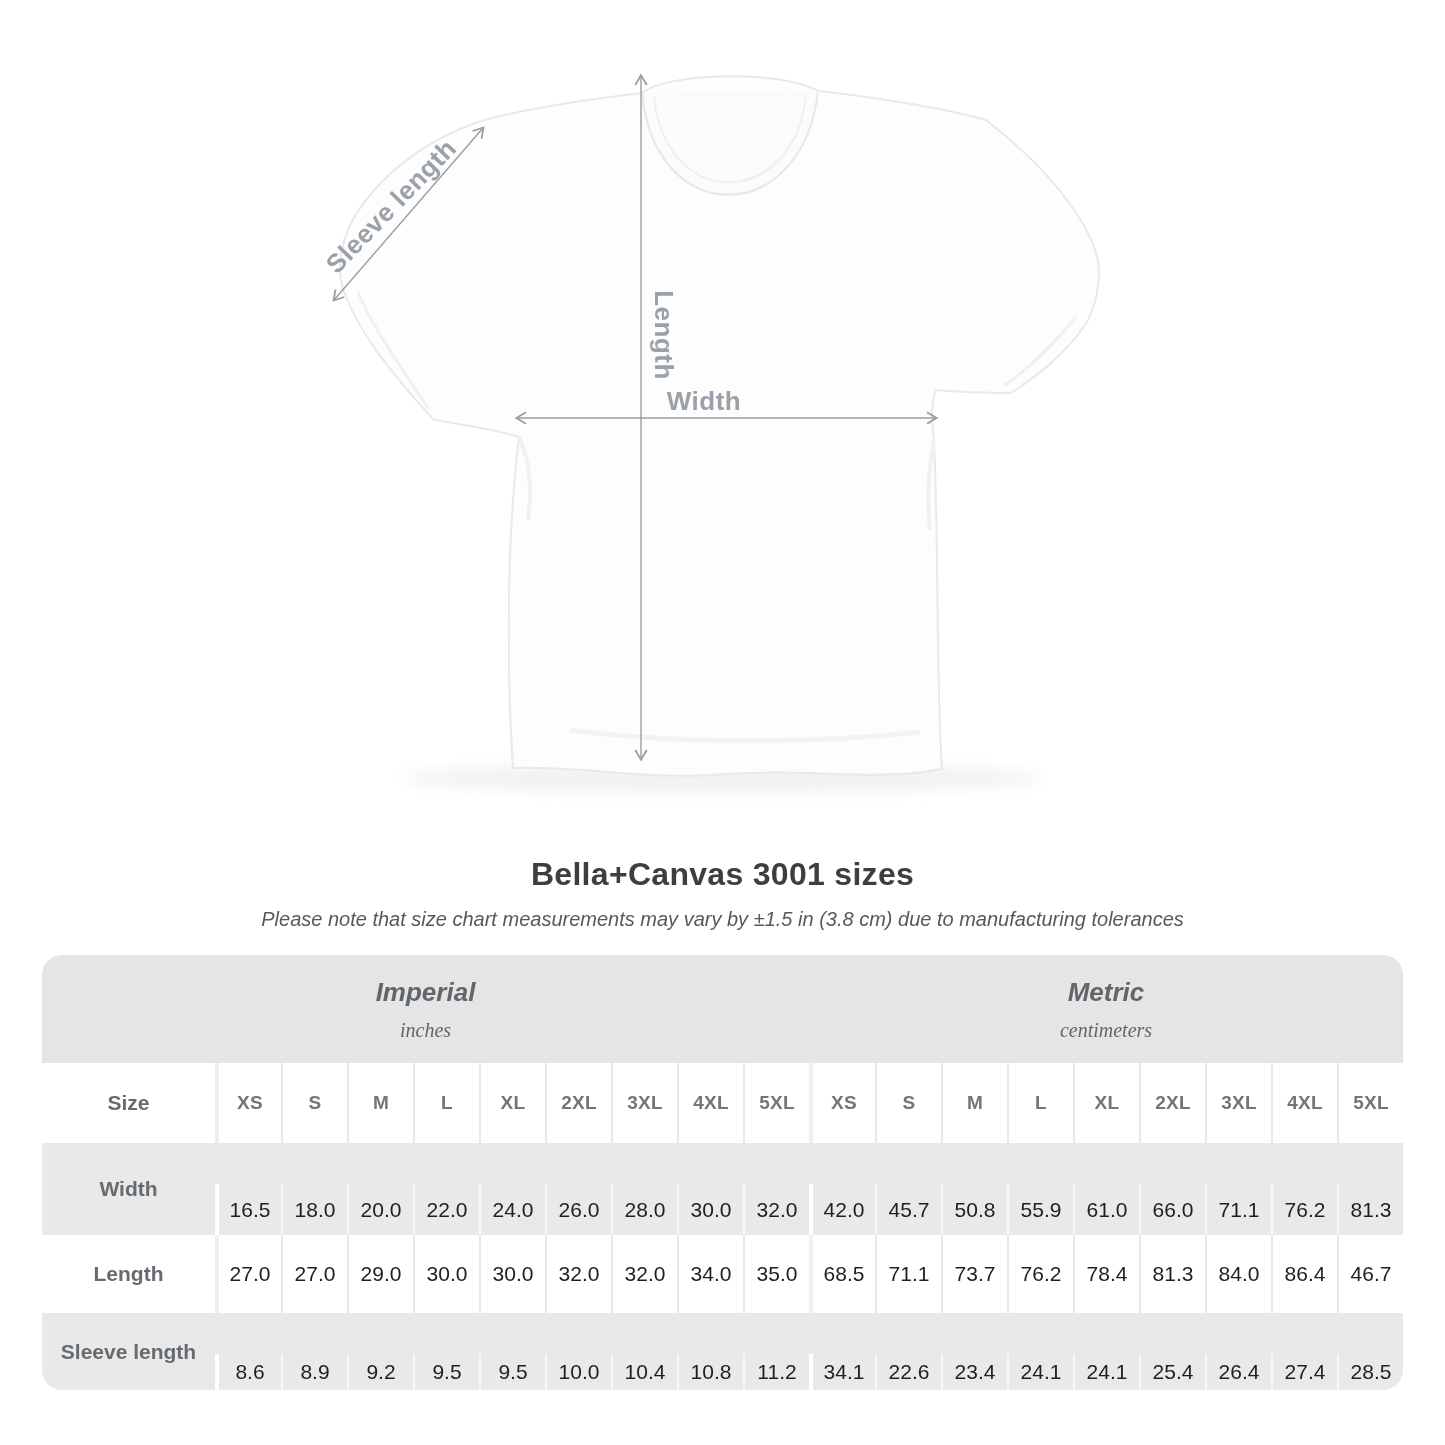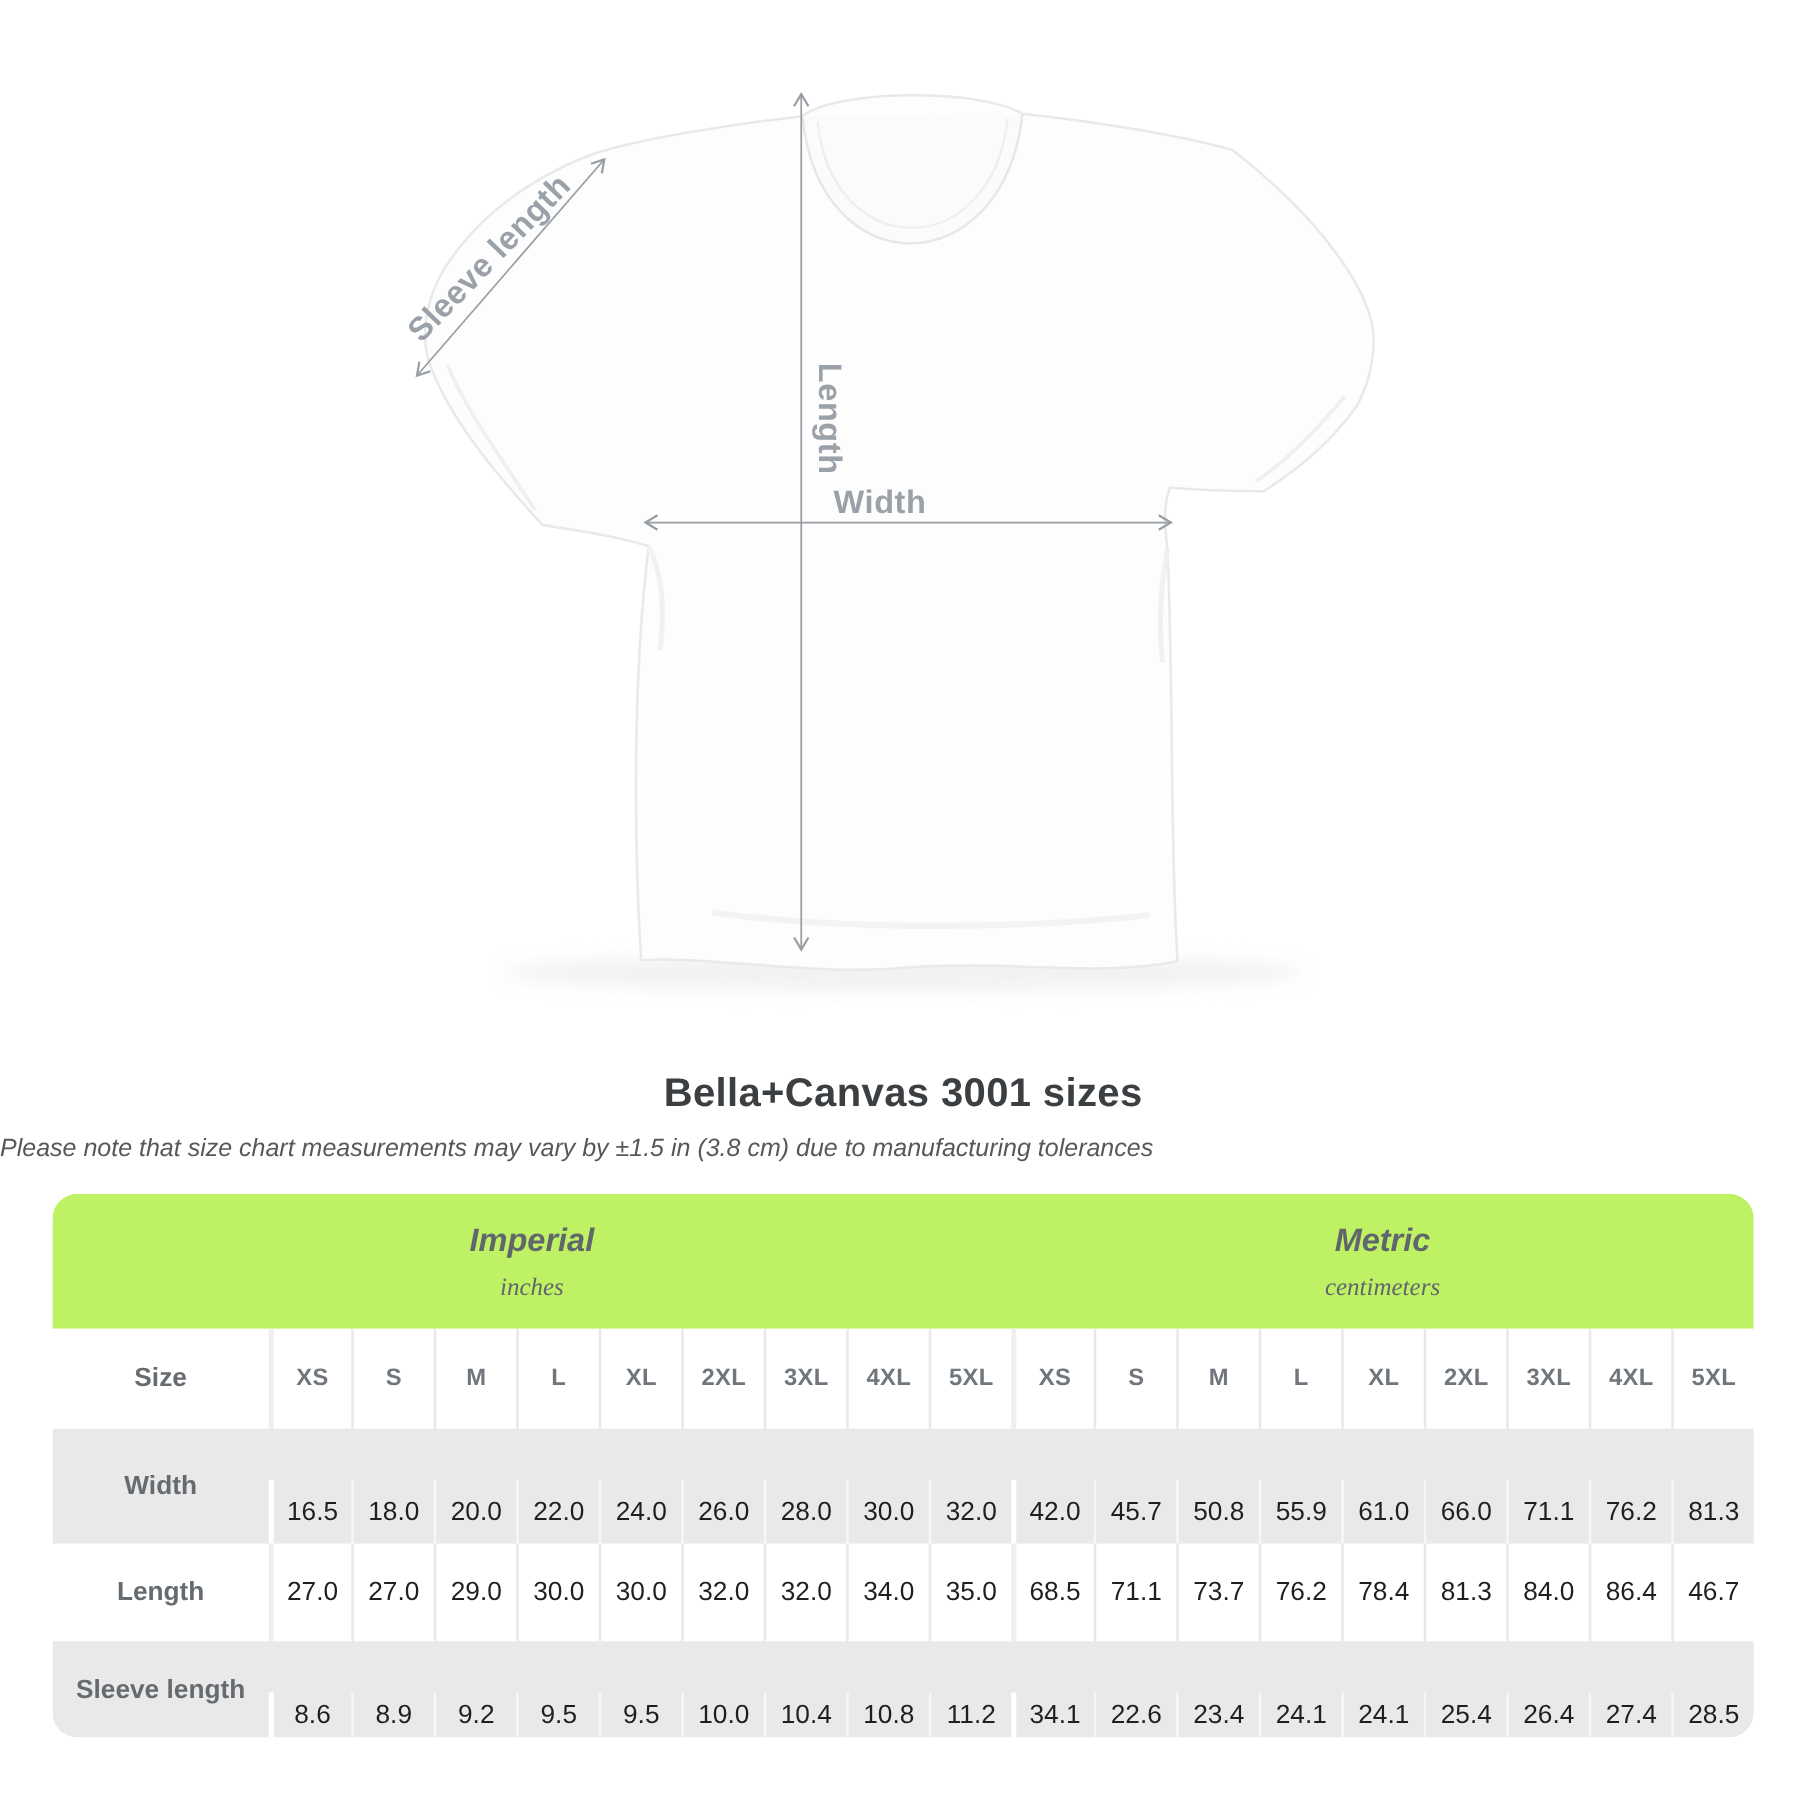--- a/index.html
+++ b/index.html
@@ -15,29 +15,29 @@
   }
   #sleeve-label{left:271px;top:191px;width:240px;transform:rotate(-46deg);}
   #length-label{left:584px;top:320px;width:160px;transform:rotate(90deg);}
   #width-label{left:624px;top:386px;width:160px;}
   
   #page-title{
     position:absolute;left:0;top:856px;width:100%;text-align:center;
     font-size:32px;font-weight:bold;color:#3c3f42;letter-spacing:.3px;
   }
   #page-subtitle{
-    position:absolute;left:0;top:908px;width:100%;text-align:left;
+    position:absolute;left:0;top:908px;width:100%;text-align:center;
     font-size:20px;font-style:italic;color:#56595c;
   }
   
   #size-table{
     position:absolute;left:42px;top:955px;width:1361px;height:435px;
     border-radius:20px;overflow:hidden;
   }
-  .band{display:grid;grid-template-columns:767px 1fr;height:108px;background:#bef264;}
+  .band{display:grid;grid-template-columns:767px 1fr;height:108px;background:#e5e5e5;}
   .band .sec{display:flex;flex-direction:column;align-items:center;justify-content:center;color:#60666b;}
   .band .sec .t{font-size:26px;font-weight:bold;font-style:italic;}
   .band .sec .u{font-size:20px;font-style:italic;margin-top:11px;font-family:Liberation Serif, serif;}
   .trow{display:grid;grid-template-columns:173px repeat(18,1fr);}
   .trow .cell{display:flex;align-items:center;justify-content:center;min-width:0;}
   .h80{height:80px}.h92{height:92px}.h78{height:78px}.h77{height:77px}
   .row-white{background:#ffffff;}
   .row-gray{background:#e9e9e9;}
   .row-white .cell + .cell{border-left:2px solid #e8e8e8;}
   .row-gray  .cell + .cell{border-left:2px solid #f7f7f7;margin-top:41px;}

